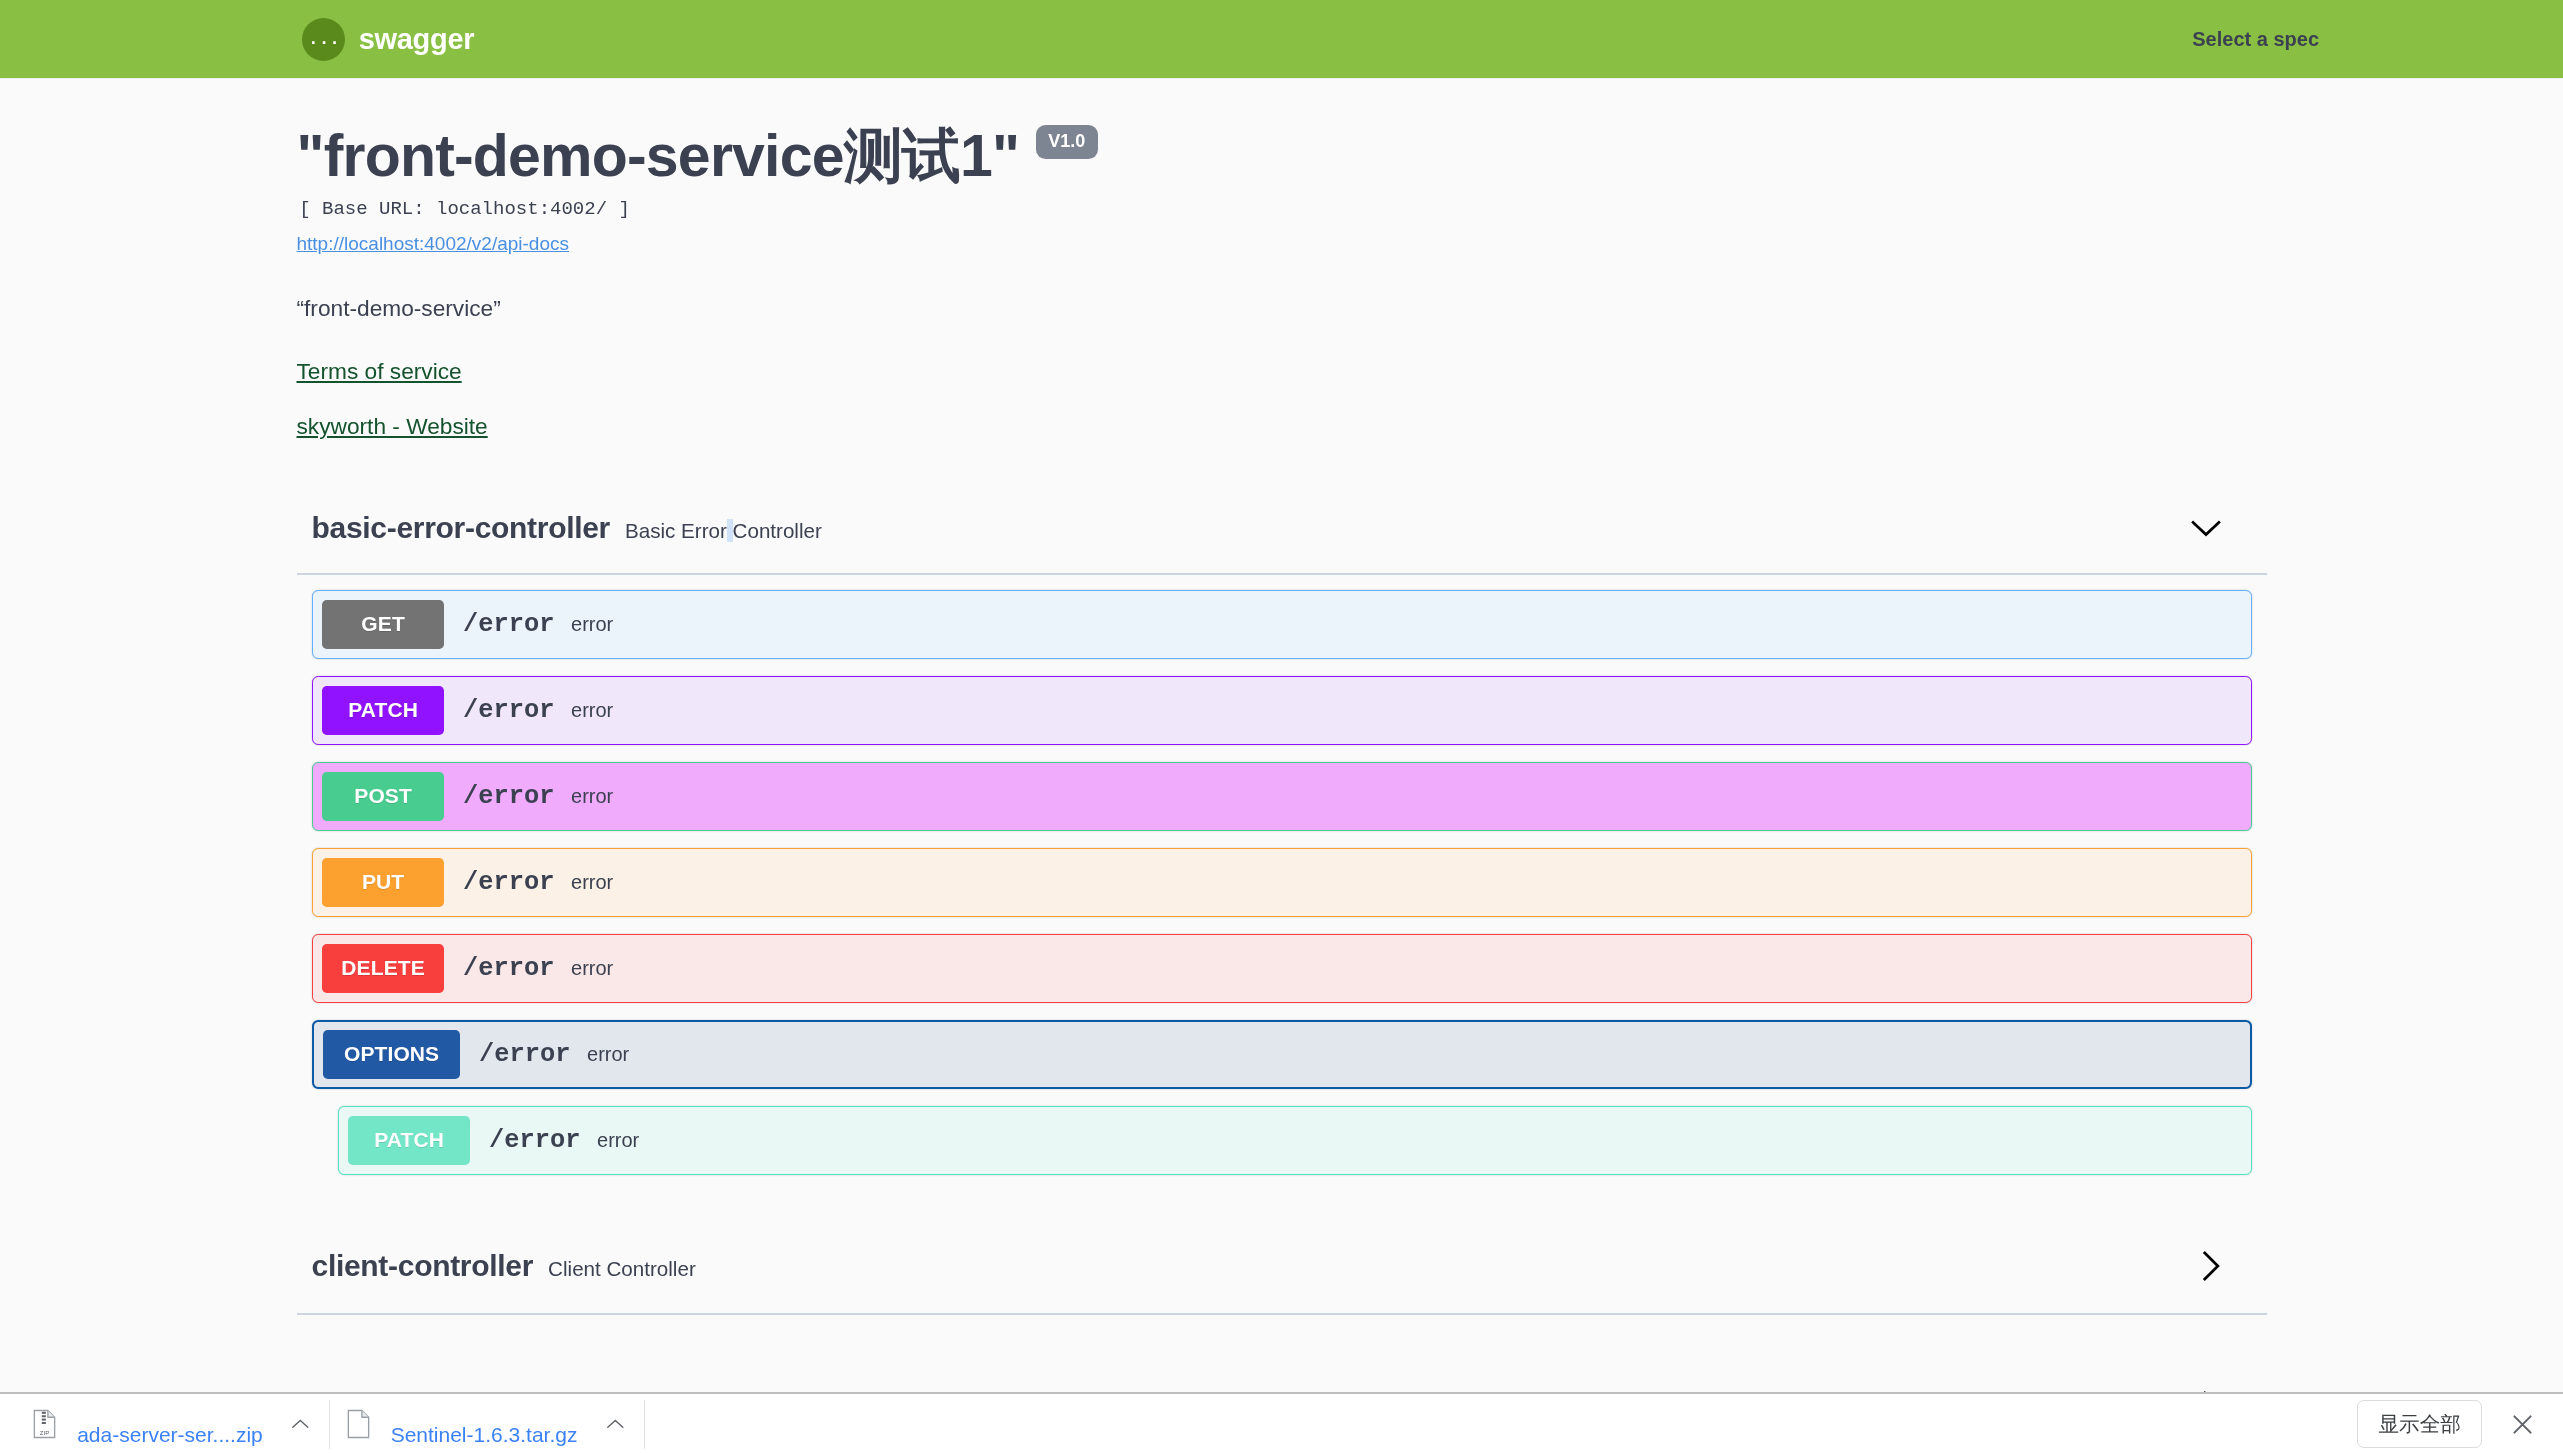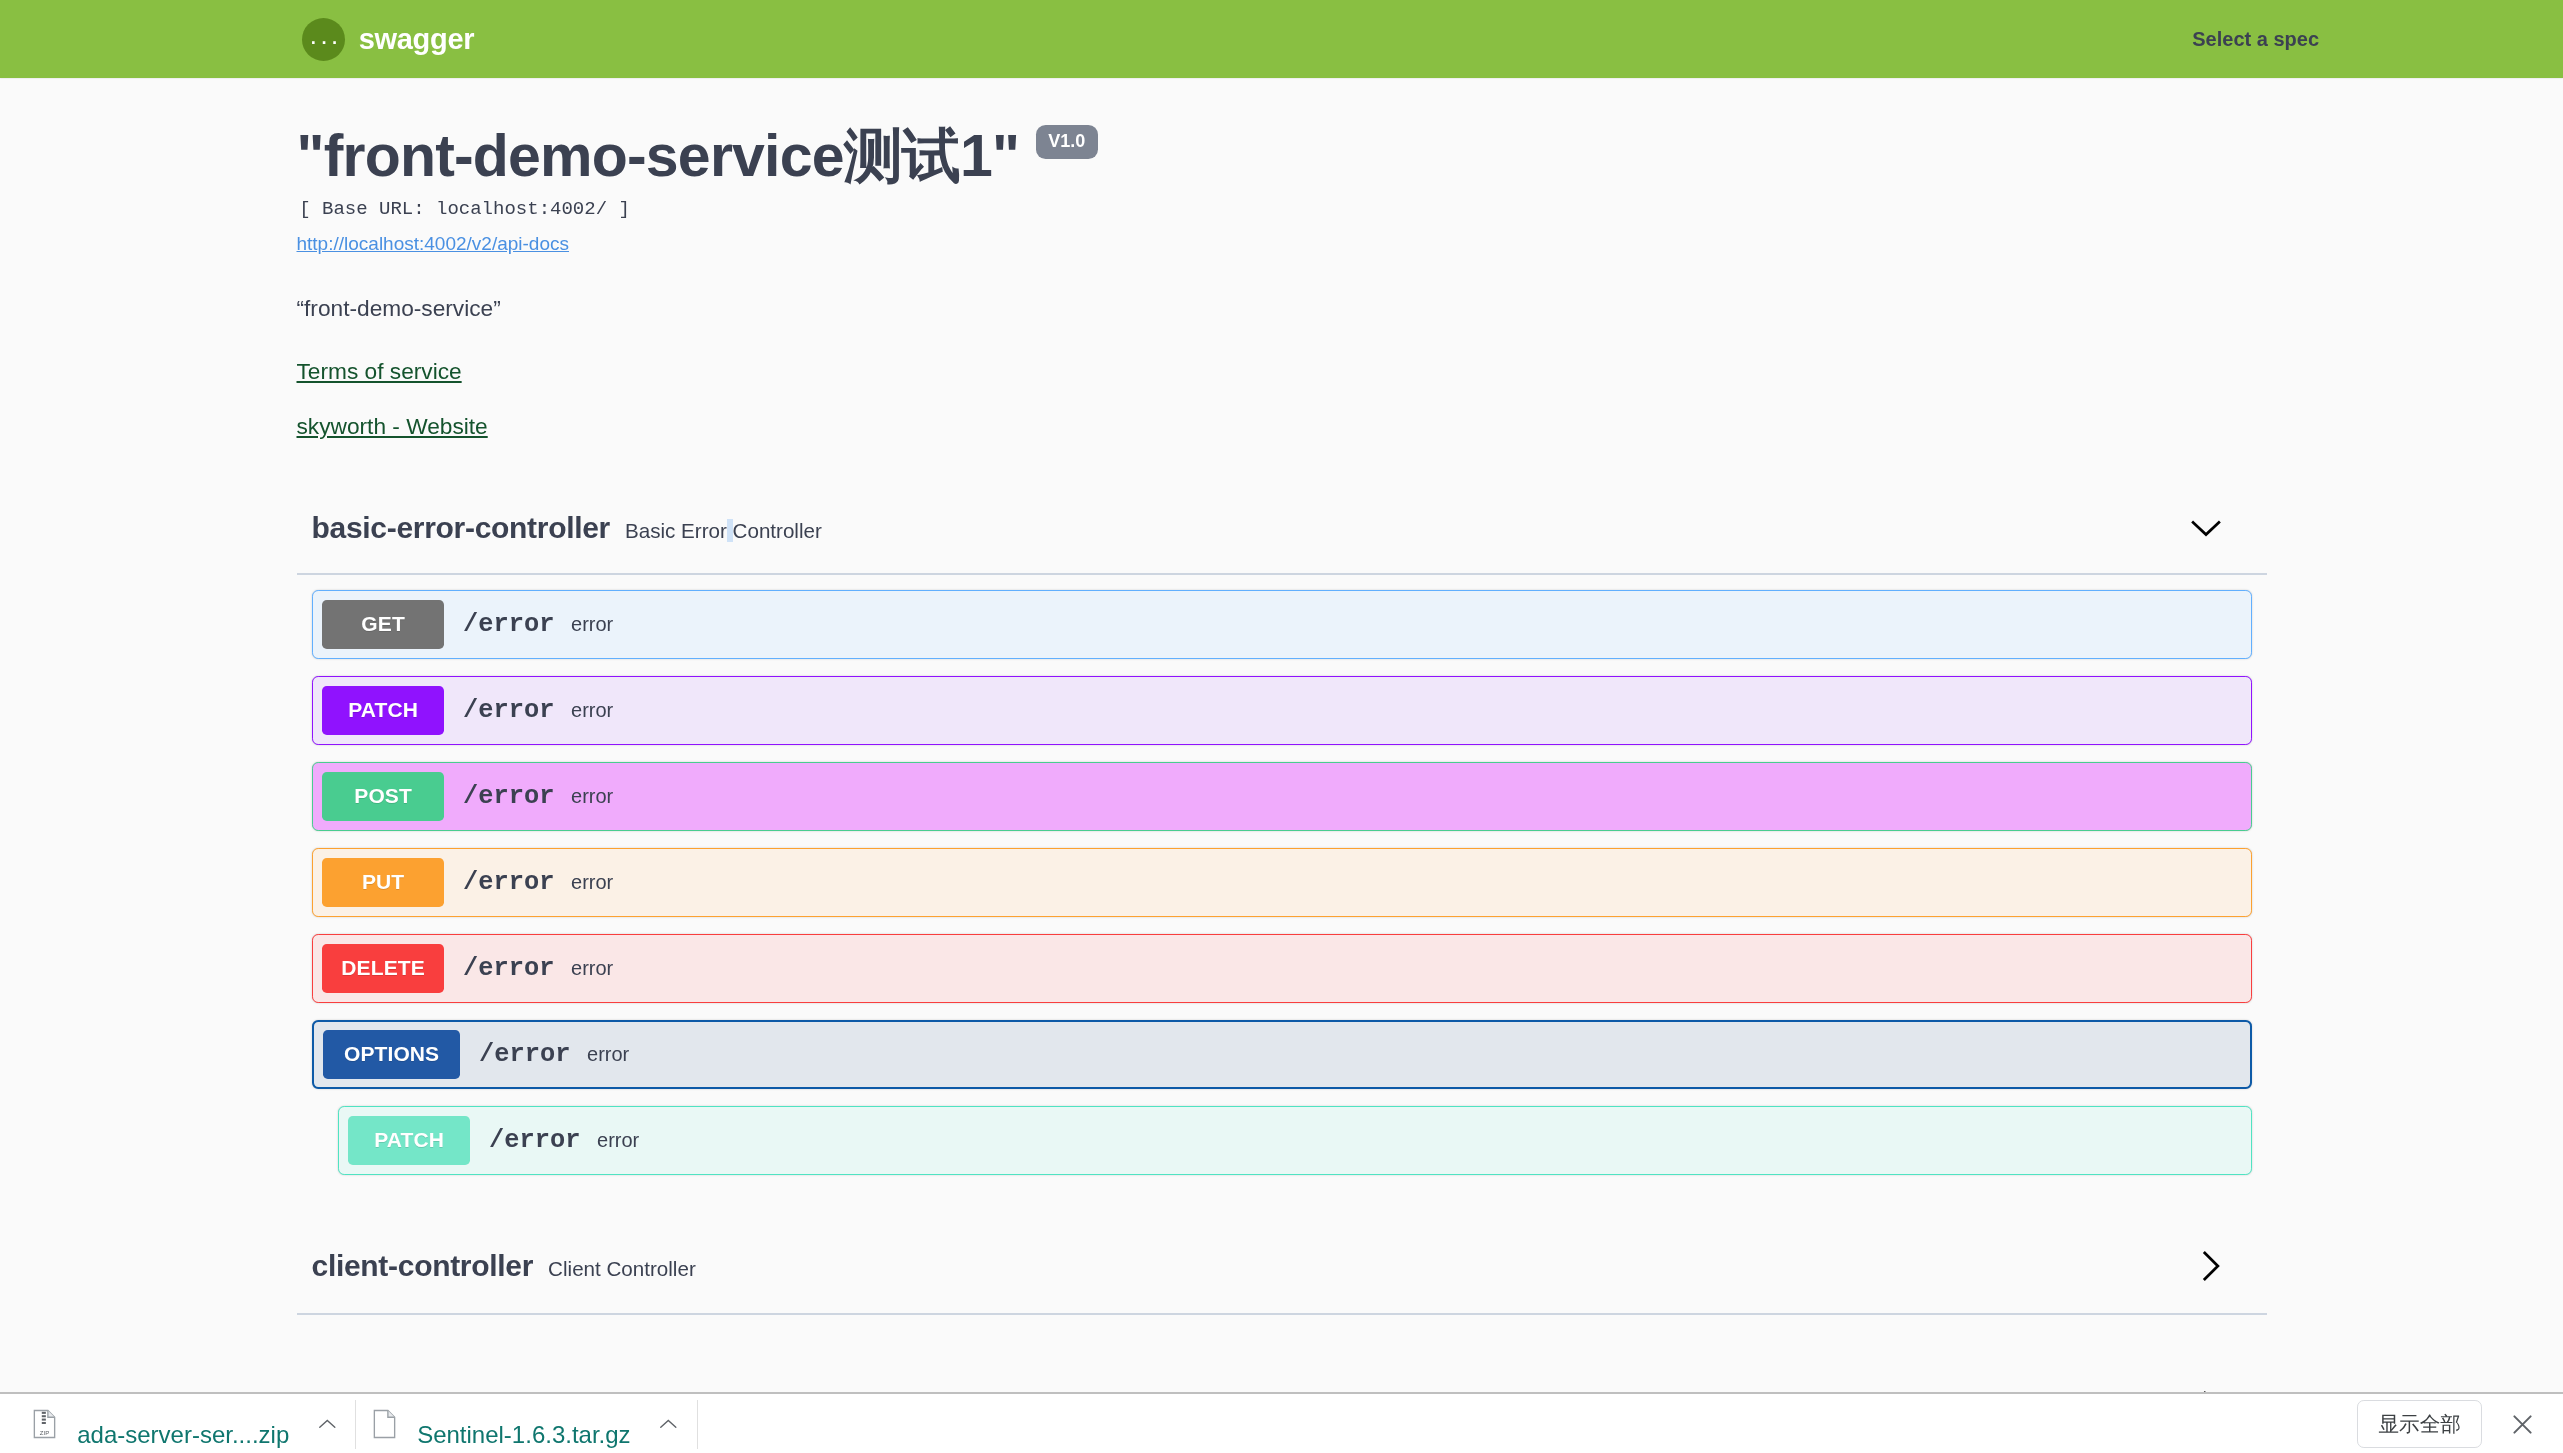--- a/index.html
+++ b/index.html
@@ -282,22 +282,22 @@
     gap: 18px;
   }
   .dl-icon {
     width: 29px;
     display: flex;
     align-items: center;
     justify-content: center;
     flex-shrink: 0;
   }
   .dl-name {
-    font-size: 24px;
-    color: #0f766e;
+    font-size: 21px;
+    color: #3b82f6;
     white-space: nowrap;
     margin-top: 22px;
   }
   .dl-caret {
     margin-left: 9.6px;
     display: flex;
     align-items: center;
     color: #5f6368;
   }
   .shelf-right {

